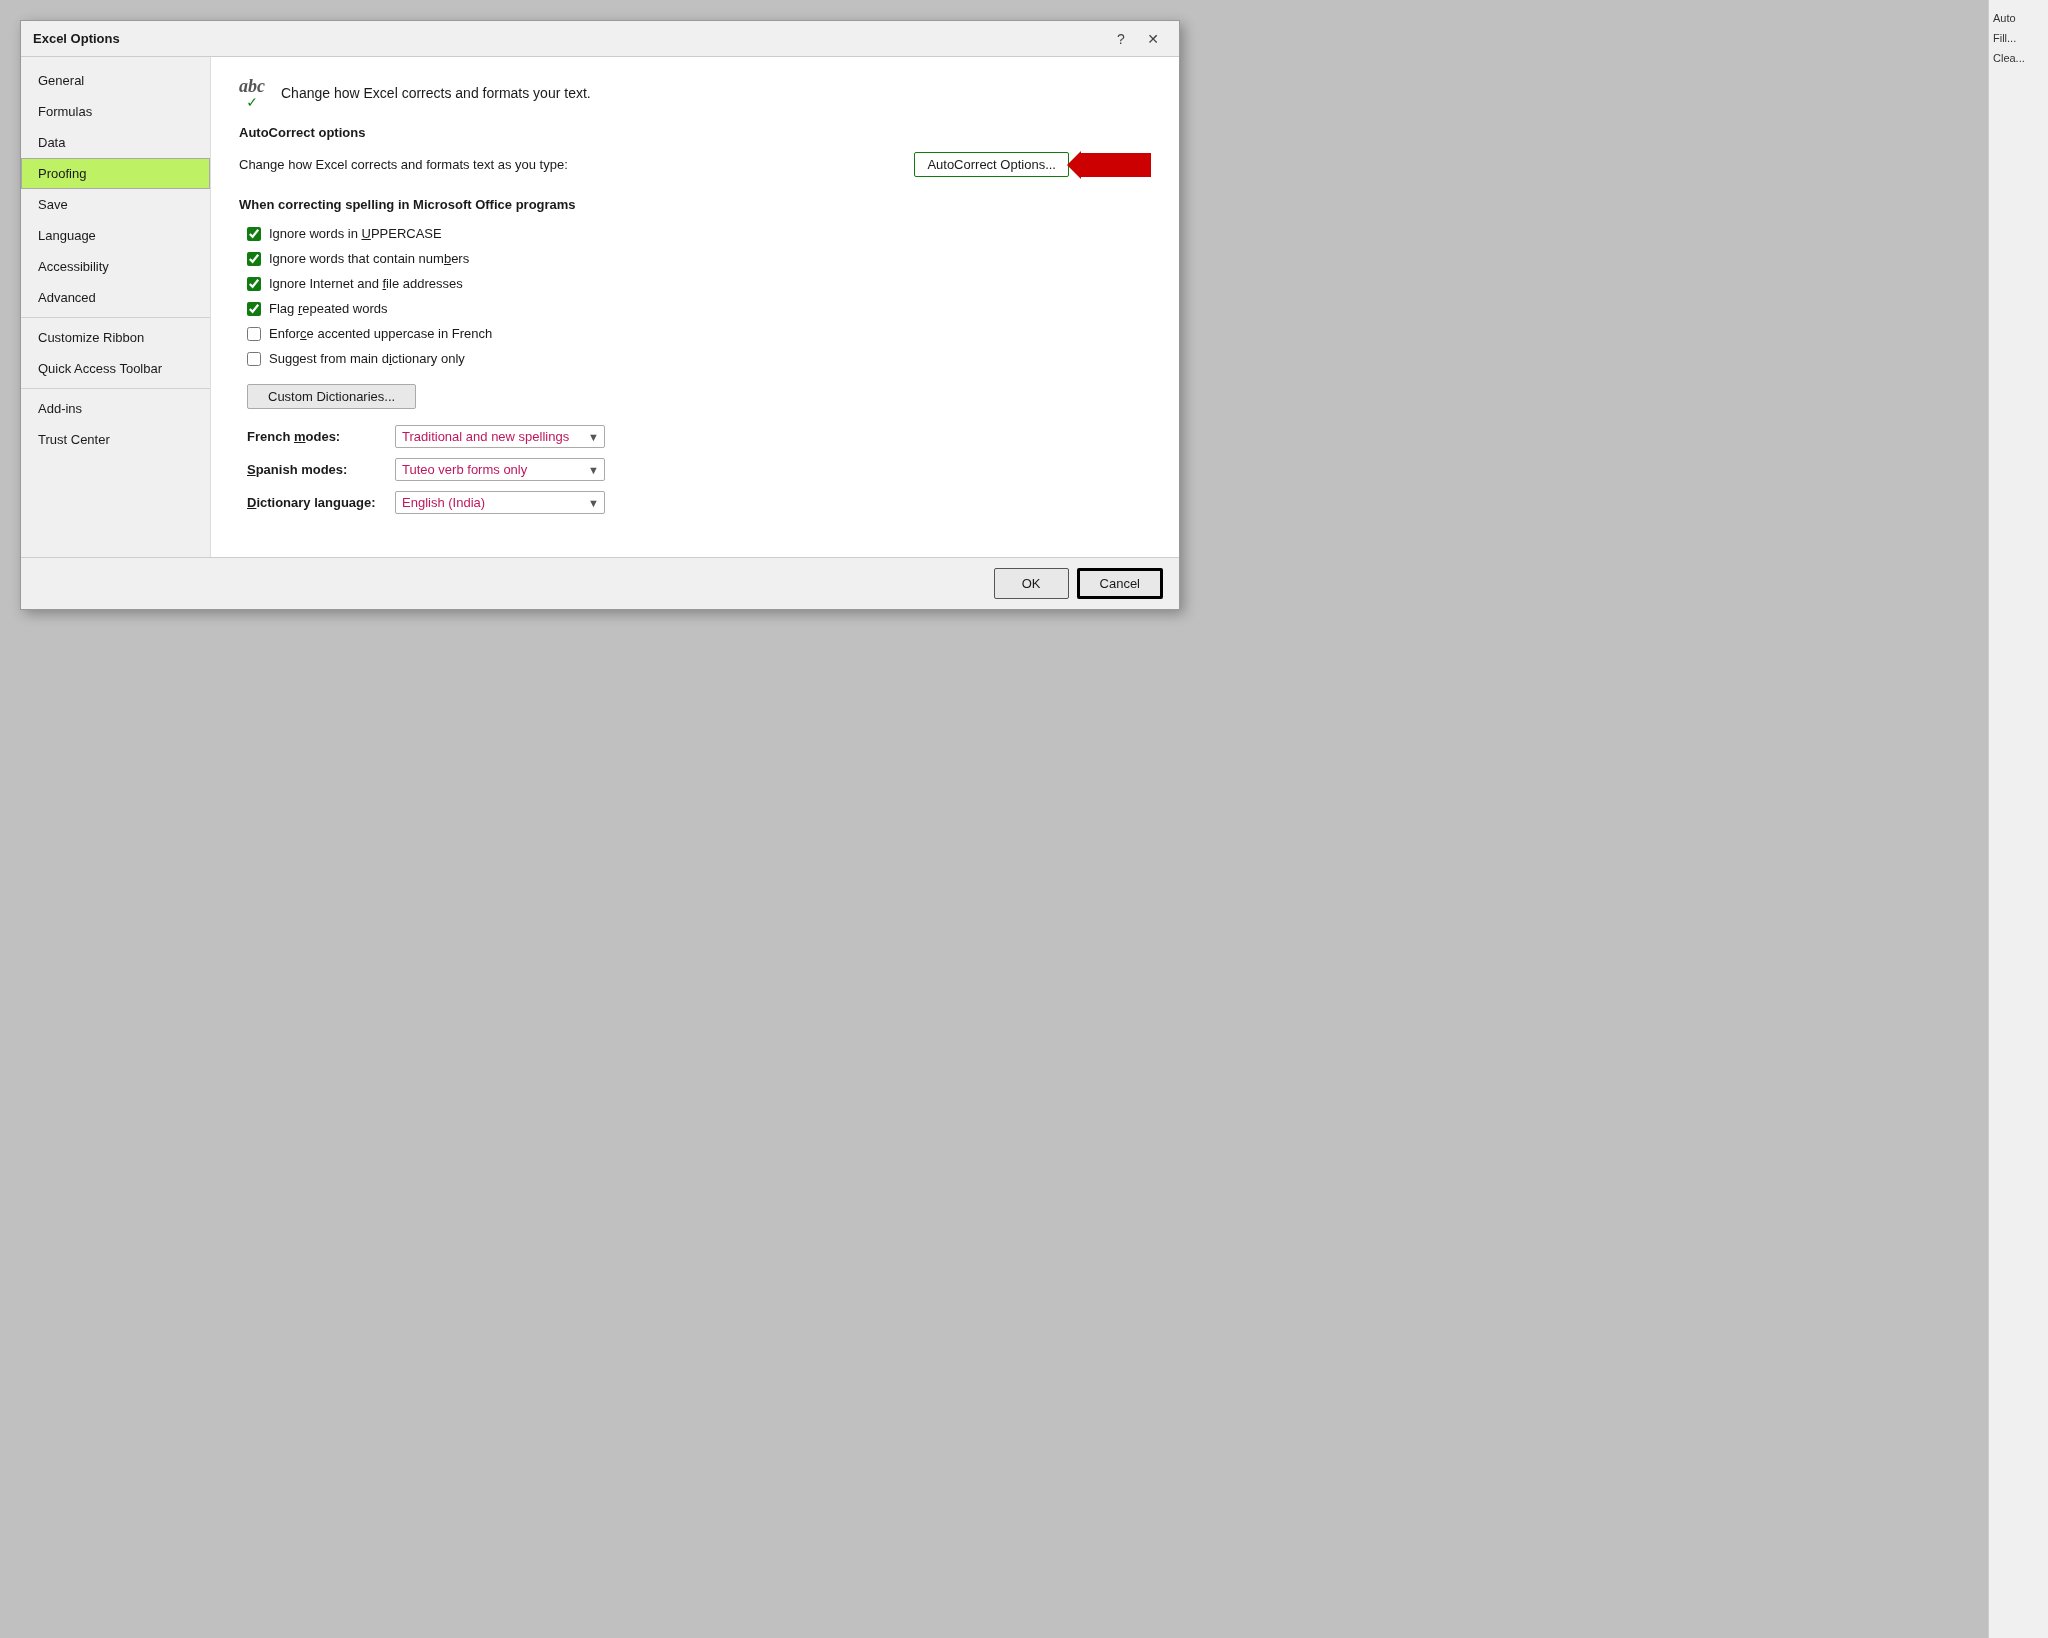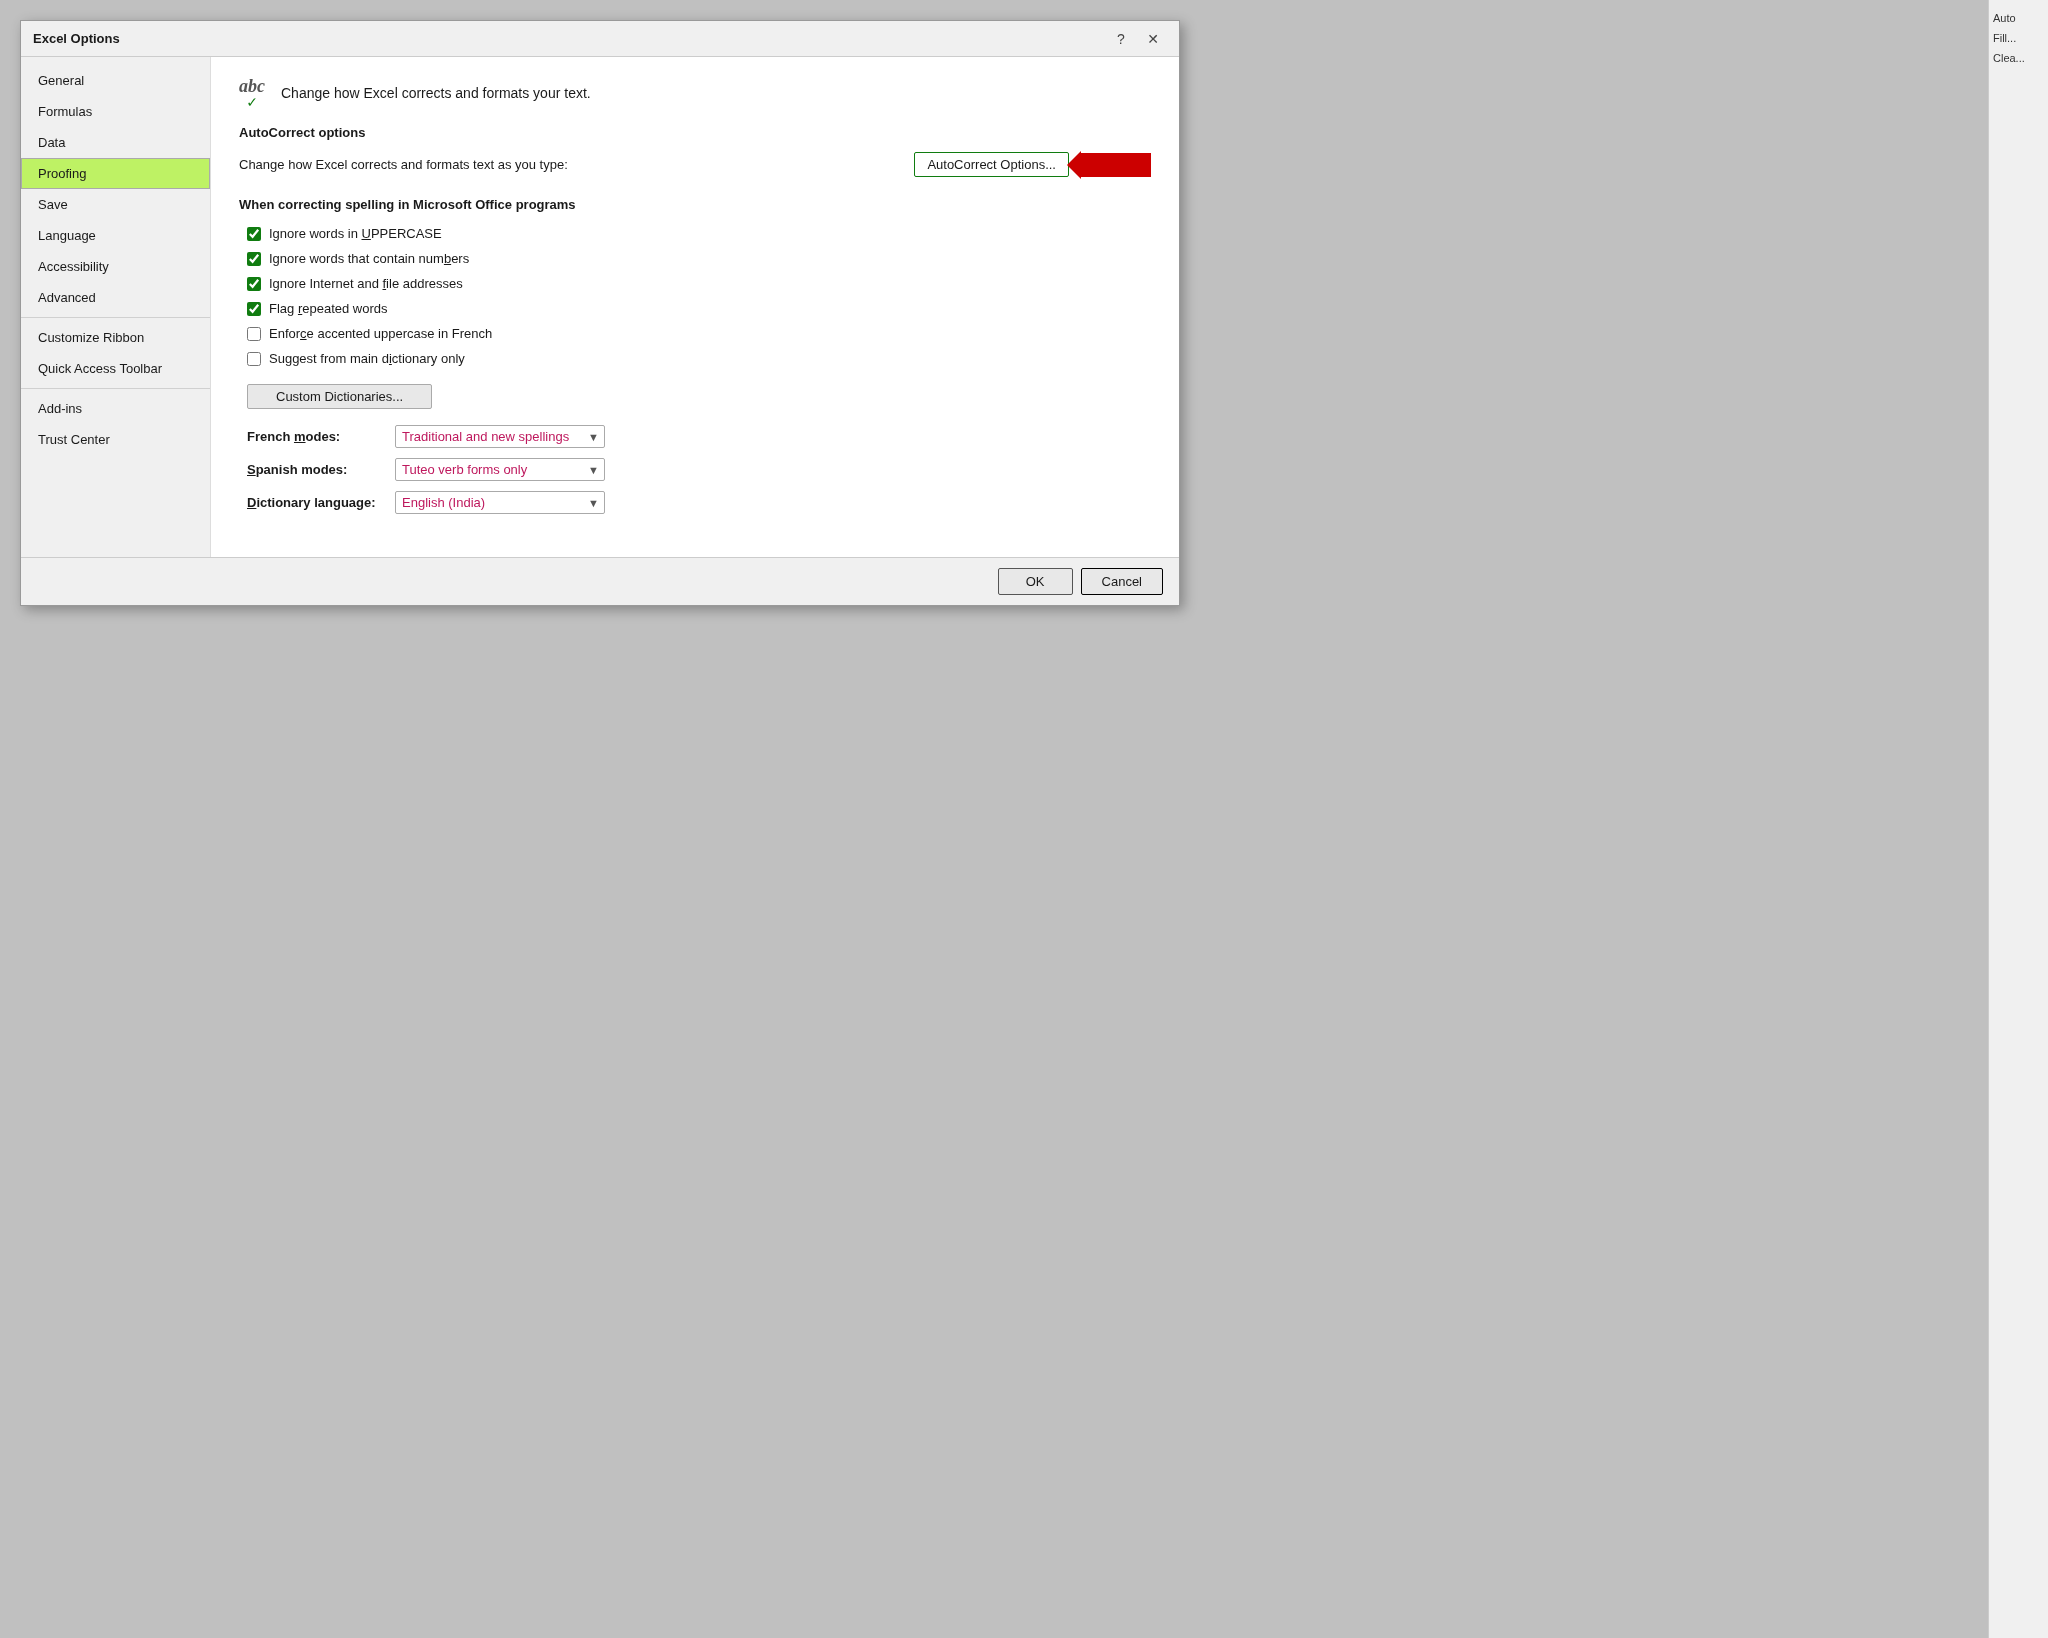--- a/index.html
+++ b/index.html
@@ -224,21 +224,21 @@
     .checkbox-label {
       font-size: 13px;
       color: #1a1a1a;
     }
     .underline { text-decoration: underline; }
     
     .btn-custom-dict {
       background: #e8e8e8;
       border: 1px solid #aaa;
       color: #1a1a1a;
-      padding: 4px 28px;
+      padding: 4px 20px;
       font-size: 13px;
       cursor: pointer;
       border-radius: 2px;
       margin: 8px 0 16px 8px;
       display: inline-block;
     }
     
     .dropdown-rows {
       margin-left: 8px;
     }
@@ -298,21 +298,21 @@
       border-radius: 2px;
       min-width: 75px;
     }
     .btn-ok {
       background: #e8e8e8;
       border: 1px solid #555;
       color: #1a1a1a;
     }
     .btn-cancel {
       background: #e8e8e8;
-      border: 1px solid #000000;
+      border: 3px solid #000000;
       color: #1a1a1a;
     }
   </style>
 </head>
 <body>
 
 <div class="dialog-wrapper">
 
   <div class="excel-bg">
     <div class="excel-bg-text">

